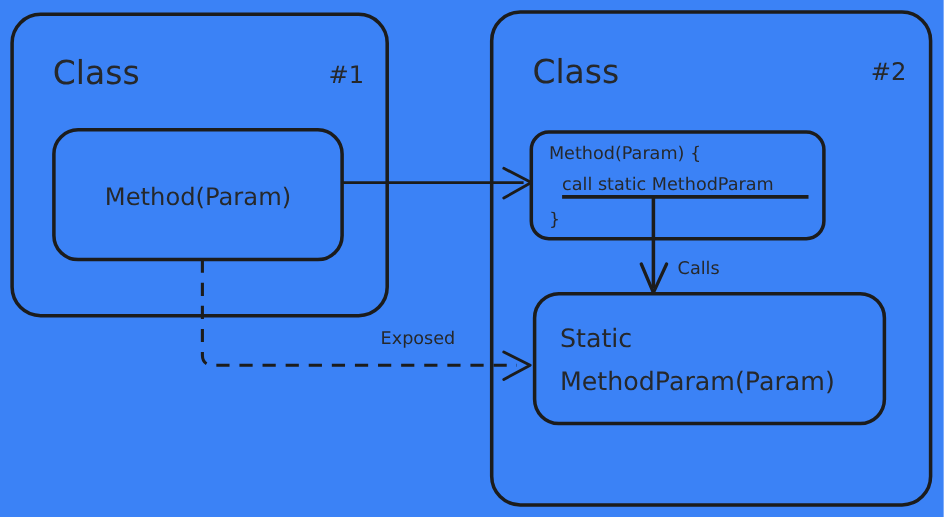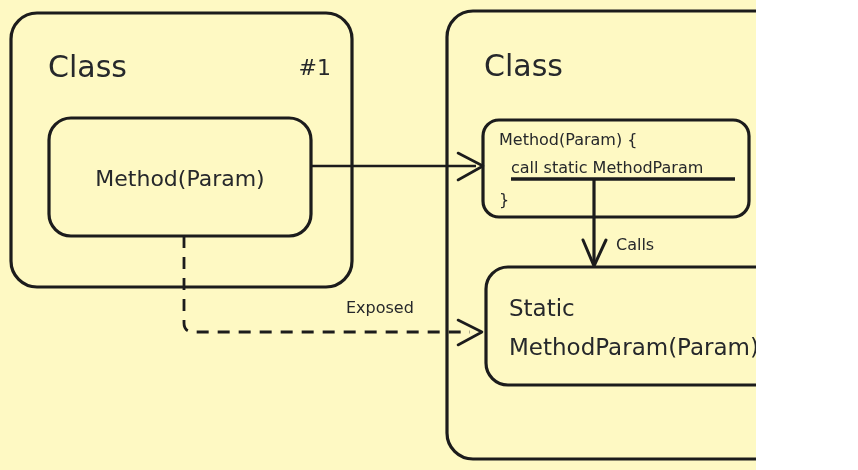--- a/index.html
+++ b/index.html
@@ -5,23 +5,23 @@
   html, body {
     margin: 0;
     padding: 0;
     background: #ffffff;
   }
   body {
     font-family: "DejaVu Sans", "Liberation Sans", sans-serif;
   }
   #canvas {
     position: relative;
-    width: 756px;
+    width: 858px;
     height: 470px;
-    background: #fef9c3;
+    background: #3b82f6;
     overflow: hidden;
   }
   #diagram-svg {
     position: absolute;
     left: 0;
     top: 0;
     width: 858px;
     height: 470px;
   }
   .txt {

